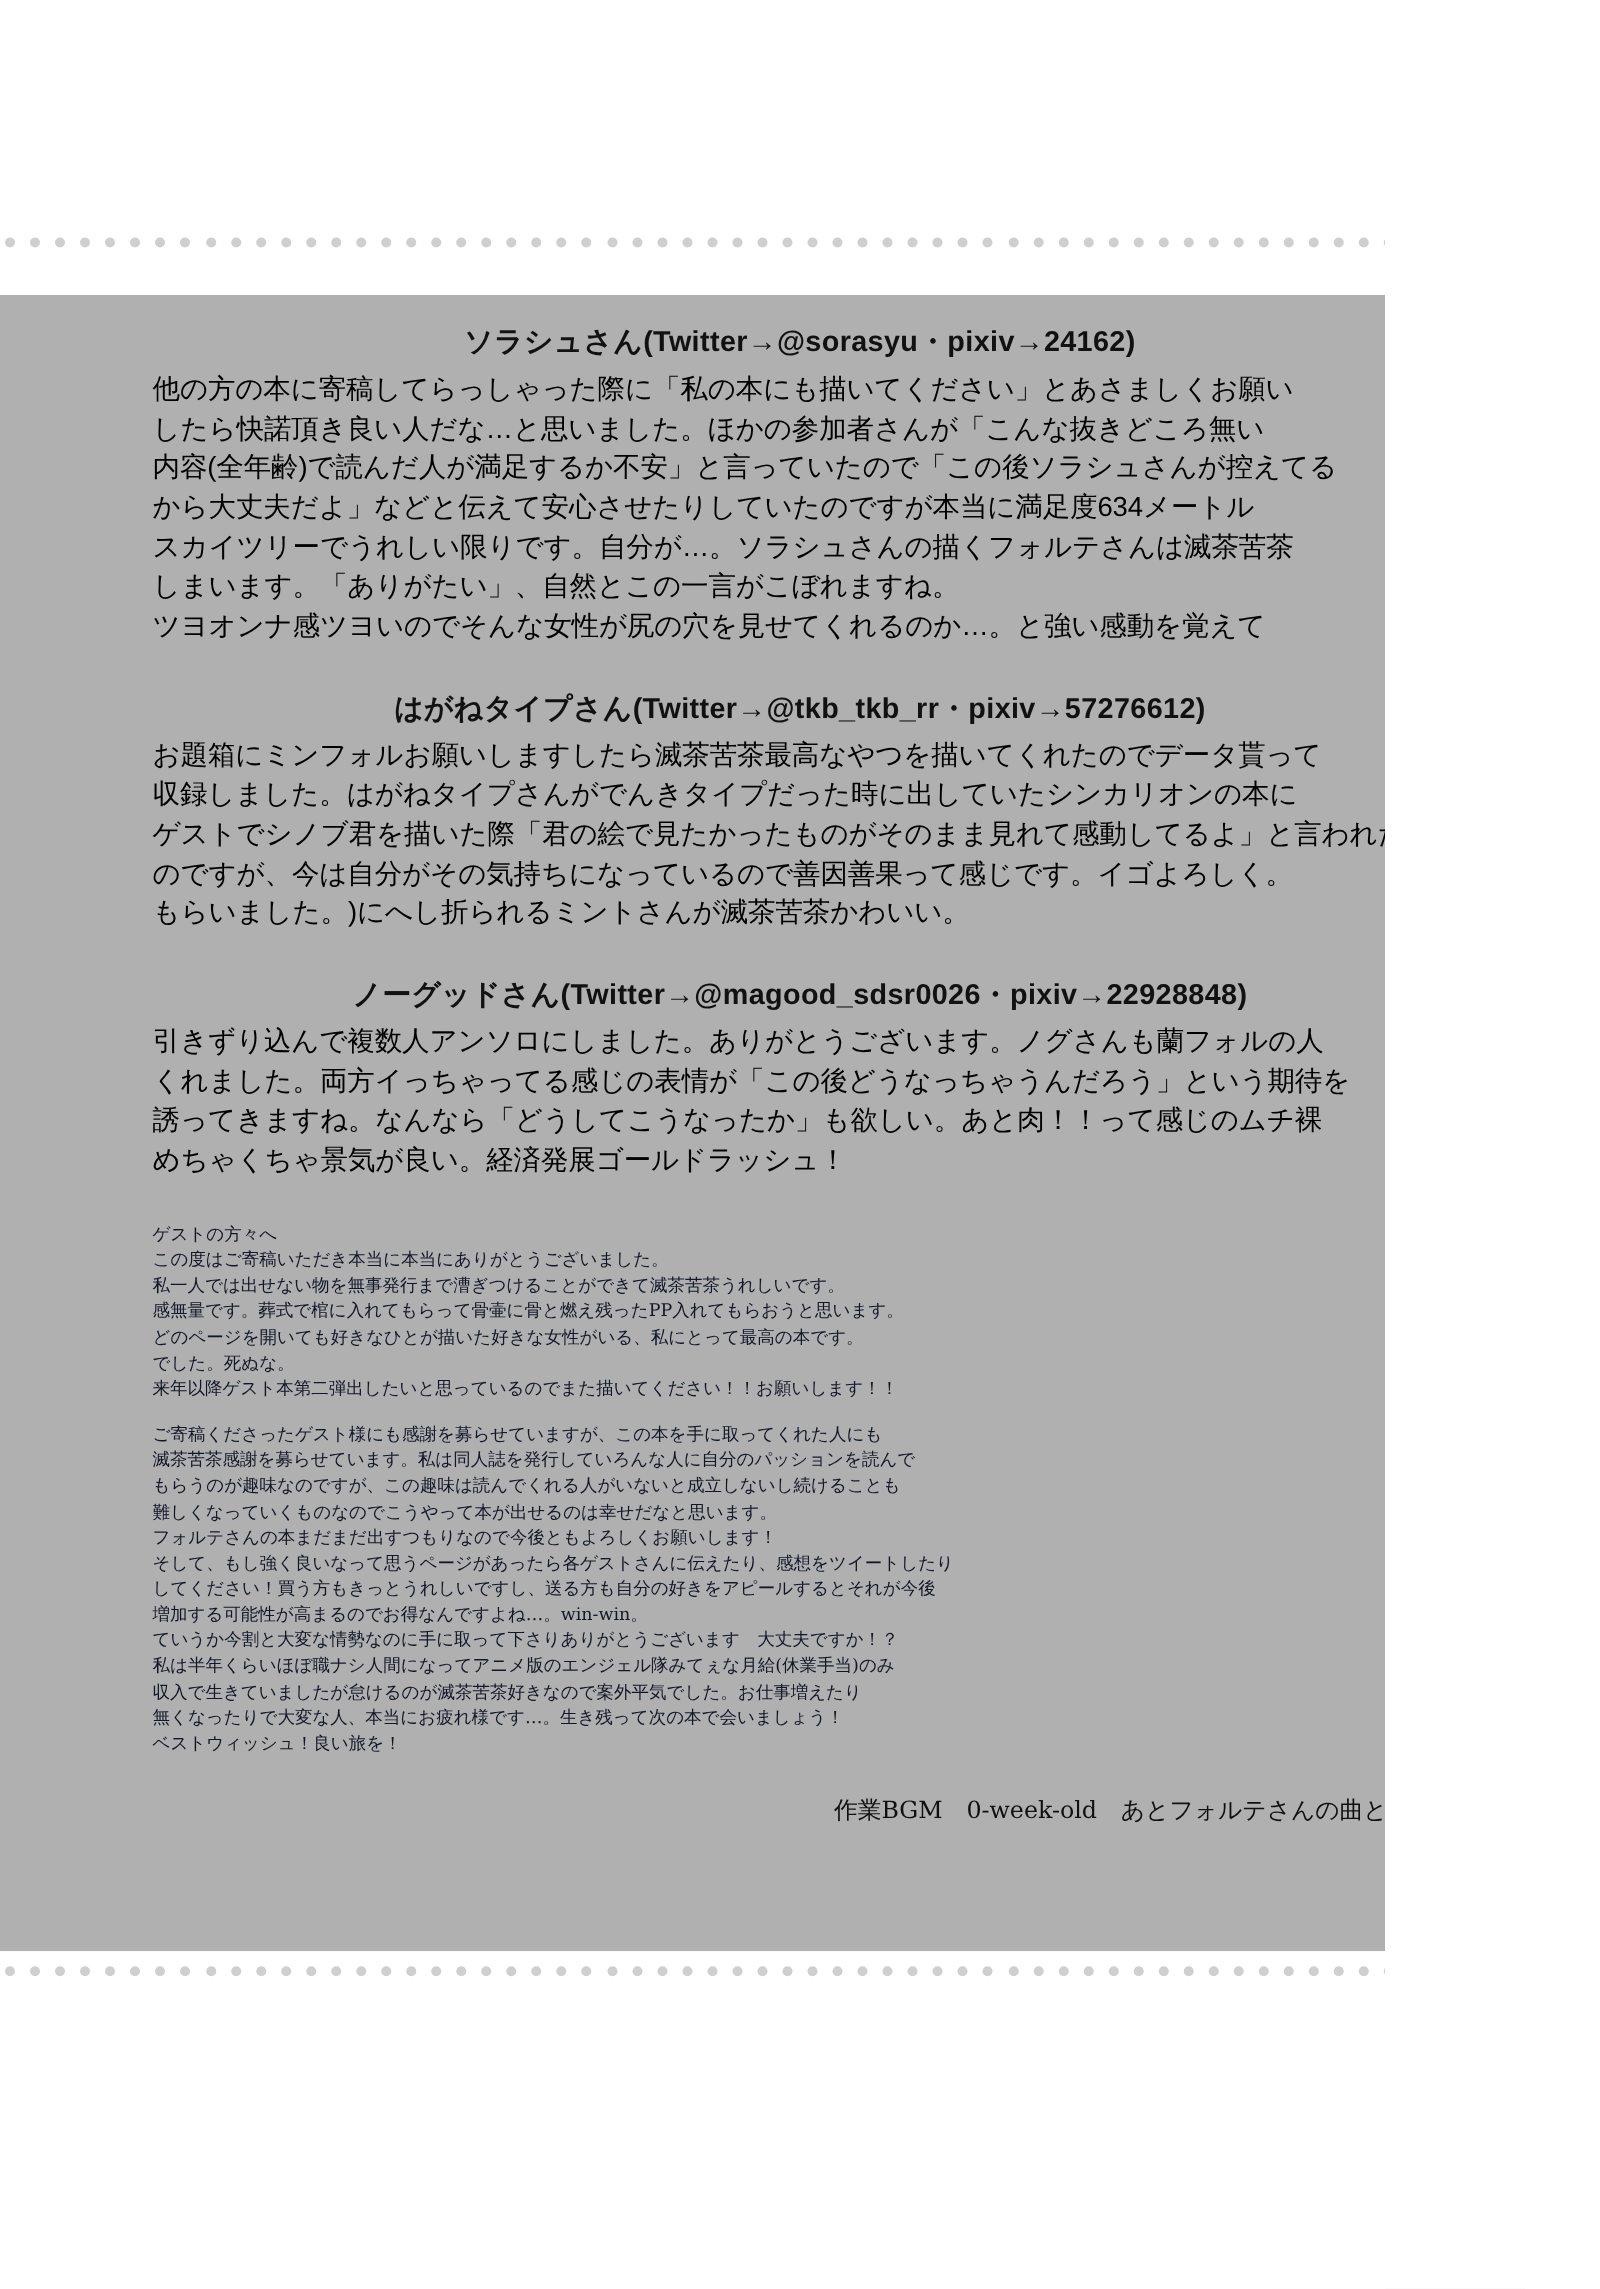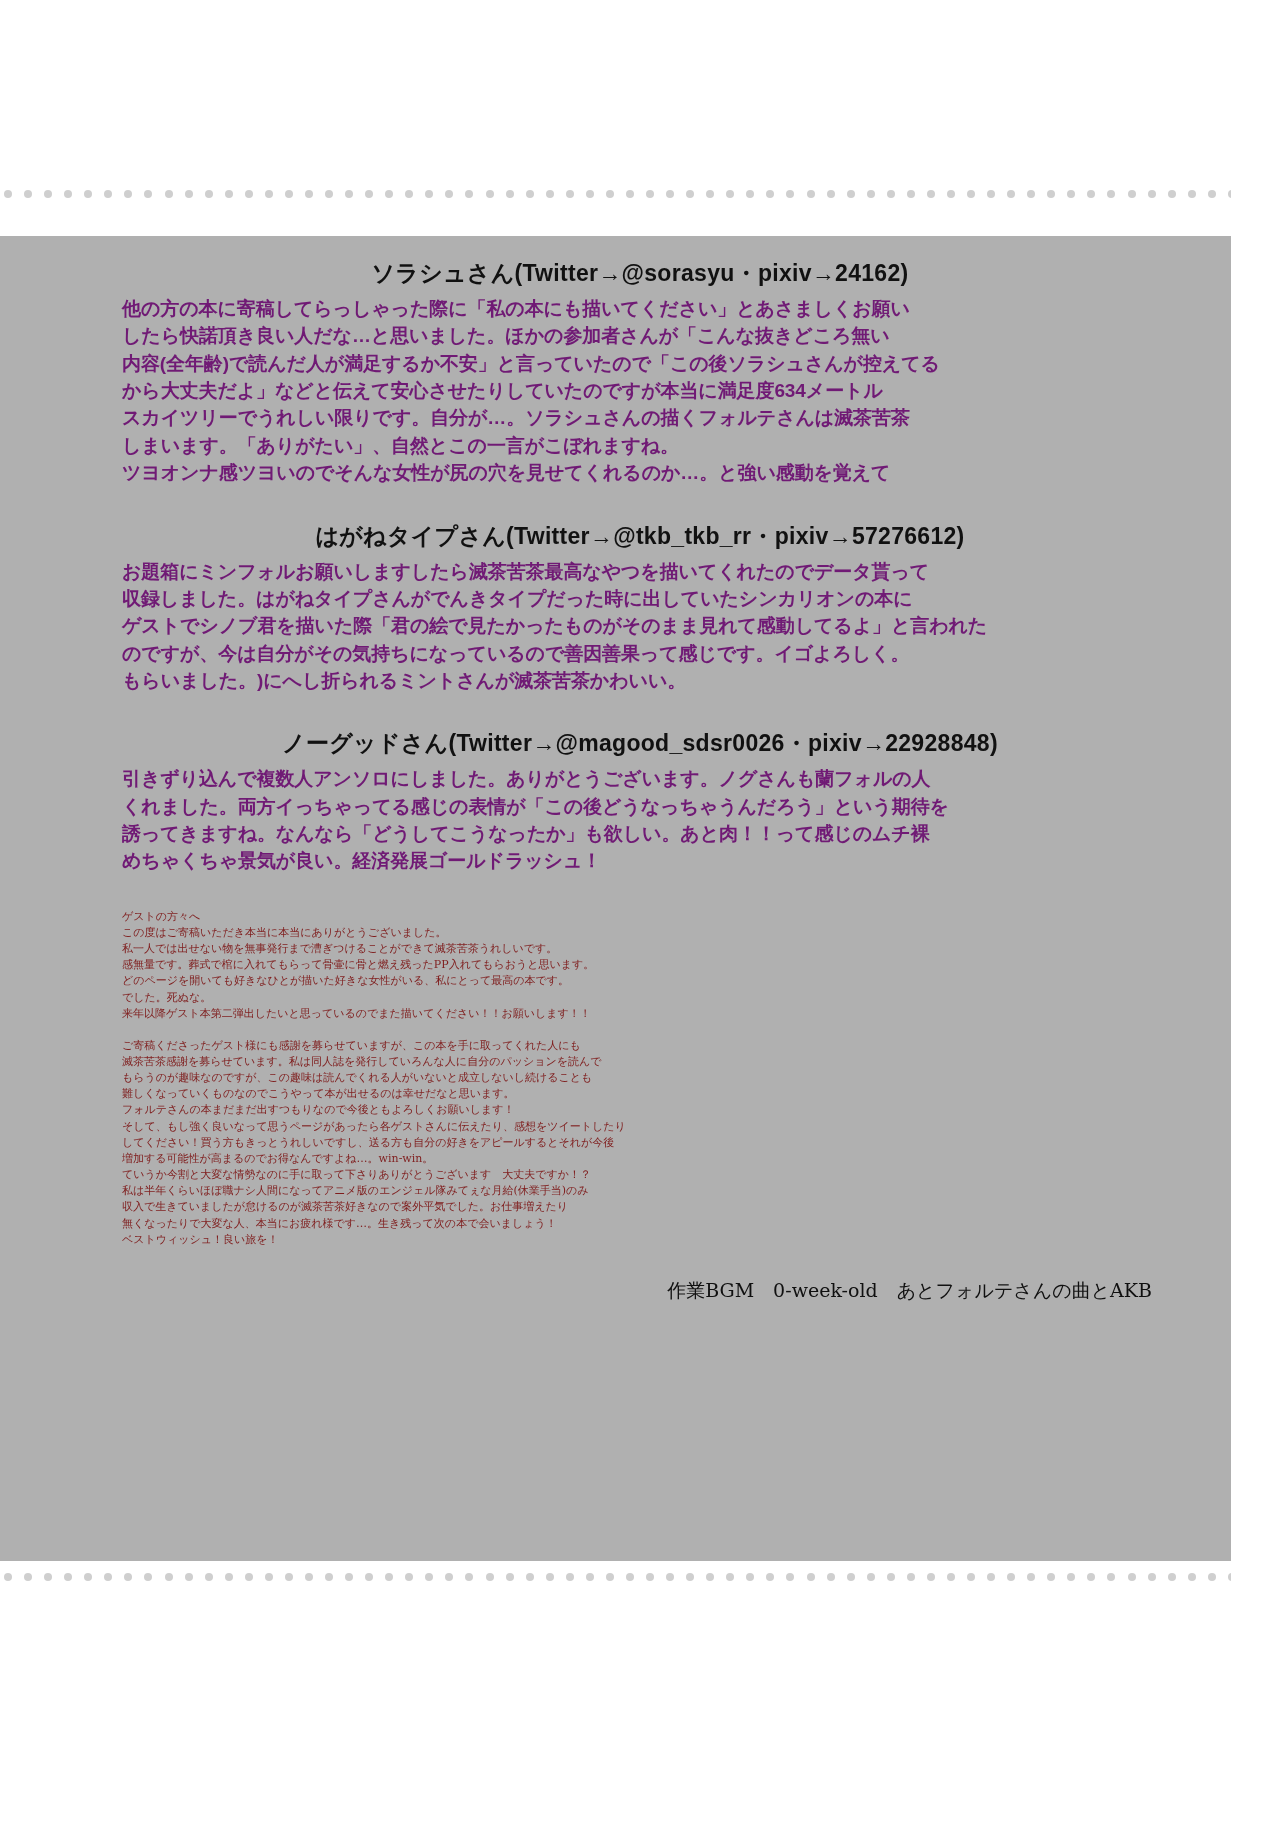--- a/index.html
+++ b/index.html
@@ -2,21 +2,21 @@
 <html><head>
 <meta charset="utf-8">
 <style>
   html, body {
     margin: 0;
     padding: 0;
     background: #ffffff;
   }
   .page {
     position: relative;
-    width: 1231px;
+    width: 1108px;
     height: 1831px;
     background: #ffffff;
     overflow: hidden;
     font-family: "Liberation Sans", sans-serif;
   }
   .top-white {
     position: absolute;
     left: 0; top: 0;
     width: 1280px;
     height: 236px;
@@ -65,34 +65,33 @@
   }
   .sec-title {
     text-align: center;
     font-weight: bold;
     font-size: 23px;
     color: #111;
     letter-spacing: 0.3px;
     margin-bottom: 6px;
   }
   .sec-body {
-    font-size: 19px;
+    font-size: 22px;
     line-height: 1.44;
-    color: #701a75;
+    color: #000000;
     padding: 0 118px 0 122px;
     letter-spacing: -0.1px;
-    font-weight: bold;
   }
   .sec-body div { white-space: nowrap; }
   .letter {
     padding: 0 118px 0 122px;
     font-family: "DejaVu Serif", "Liberation Serif", serif;
-    font-size: 11px;
+    font-size: 14px;
     line-height: 1.47;
-    color: #7f1d1d;
+    color: #0f172a;
   }
   .letter div { white-space: nowrap; }
   .letter .gap { height: 16px; }
   .bgm {
     text-align: right;
     padding: 0 128px 0 0;
     margin-top: 30px;
     font-family: "DejaVu Serif", "Liberation Serif", serif;
     font-size: 19px;
     color: #101010;

